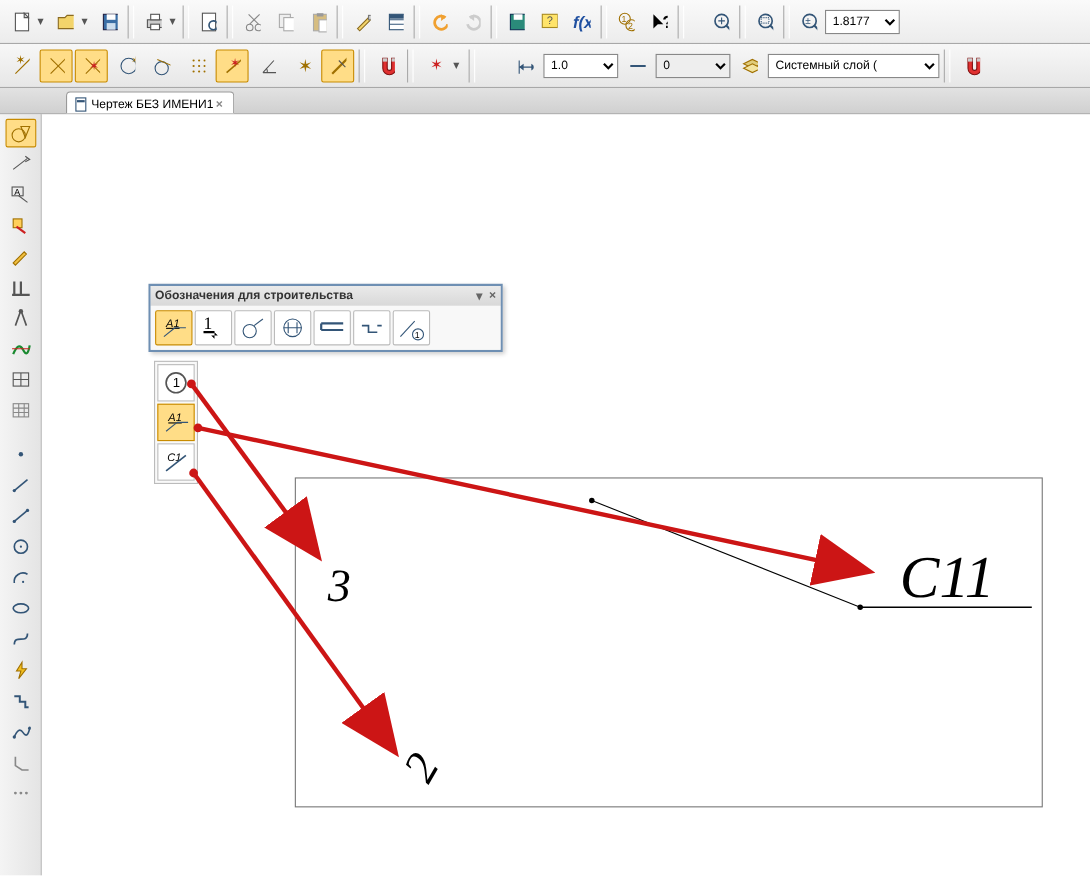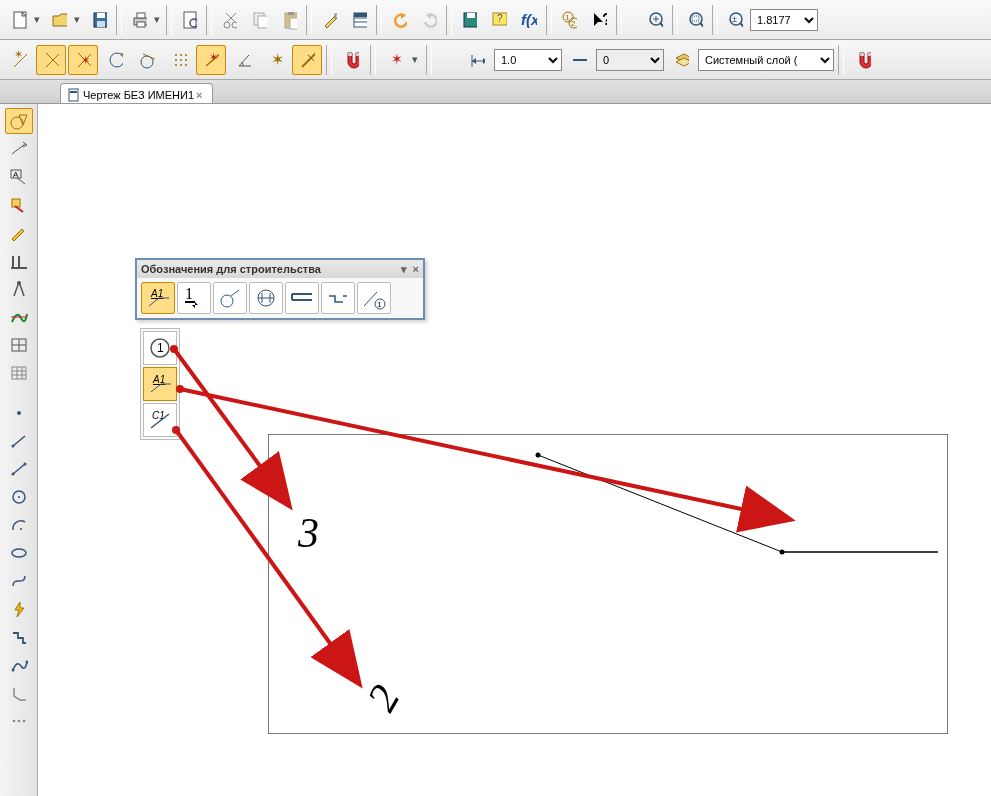--- a/index.html
+++ b/index.html
@@ -36,21 +36,21 @@
   .sep {
     width: 6px; height: 30px; margin: 0 2px;
     border-left: 1px solid #aaa; border-right: 1px solid #fff;
   }
   .drop-caret { width:10px; color:#555; display:inline-block; }
   .sel-field {
     height: 22px; width: 68px;
     border:1px solid #888; background:#fff;
     font-size:11px; padding:1px 2px;
   }
-  .sel-field.long { width: 136px; }
+  .sel-field.long { width: 156px; }
   .grey { background:#eee; }
 
   
   .toolbar-row2 {
     display: flex;
     align-items: center;
     gap: 2px;
     height: 40px;
     background: linear-gradient(#f7f7f7,#e7e7e7);
     border-bottom: 1px solid #a8a8a8;
@@ -109,21 +109,21 @@
     position:absolute; font-style:italic;
     font-family: 'Times New Roman', serif;
     color:#000;
     transform-origin:center;
   }
 
   
   .float-panel {
     position:absolute;
     left:135px; top:258px;
-    width:290px;
+    width:322px;
     border:2px solid #6e8fb3;
     background:#f1f1f1;
     box-shadow:2px 2px 4px rgba(0,0,0,.2);
   }
   .fp-title {
     height:18px;
     background:linear-gradient(#eaeaea,#d8d8d8);
     display:flex; align-items:center; justify-content:space-between;
     padding:0 4px; font-size:11px; font-weight:bold; color:#333;
   }
@@ -589,20 +589,21 @@
         <circle cx="14" cy="5" r="1.3" fill="#888"></circle>
       </svg>
     </div>
 </div>
 
 <div class="canvas">
   <div class="page-rect"></div>
 
   <span class="canvas-text" style="left:260px; top:405px; font-size:42px;">3</span>
   <span class="canvas-text" style="left:335px; top:570px; font-size:42px; transform:rotate(-60deg);">2</span>
+  <span class="canvas-text" style="left:780px; top:390px; font-size:54px; font-style:italic;">С11</span>
 
   <svg style="position:absolute; left:0; top:0;" width="953" height="692">
     <circle cx="500" cy="351" r="2.5" fill="#000"></circle>
     <line x1="500" y1="351" x2="744" y2="448" stroke="#000" stroke-width="1"></line>
     <circle cx="744" cy="448" r="2.5" fill="#000"></circle>
     <line x1="744" y1="448" x2="900" y2="448" stroke="#000" stroke-width="1.5"></line>
   </svg>
 </div>
 
 <div class="float-panel">

